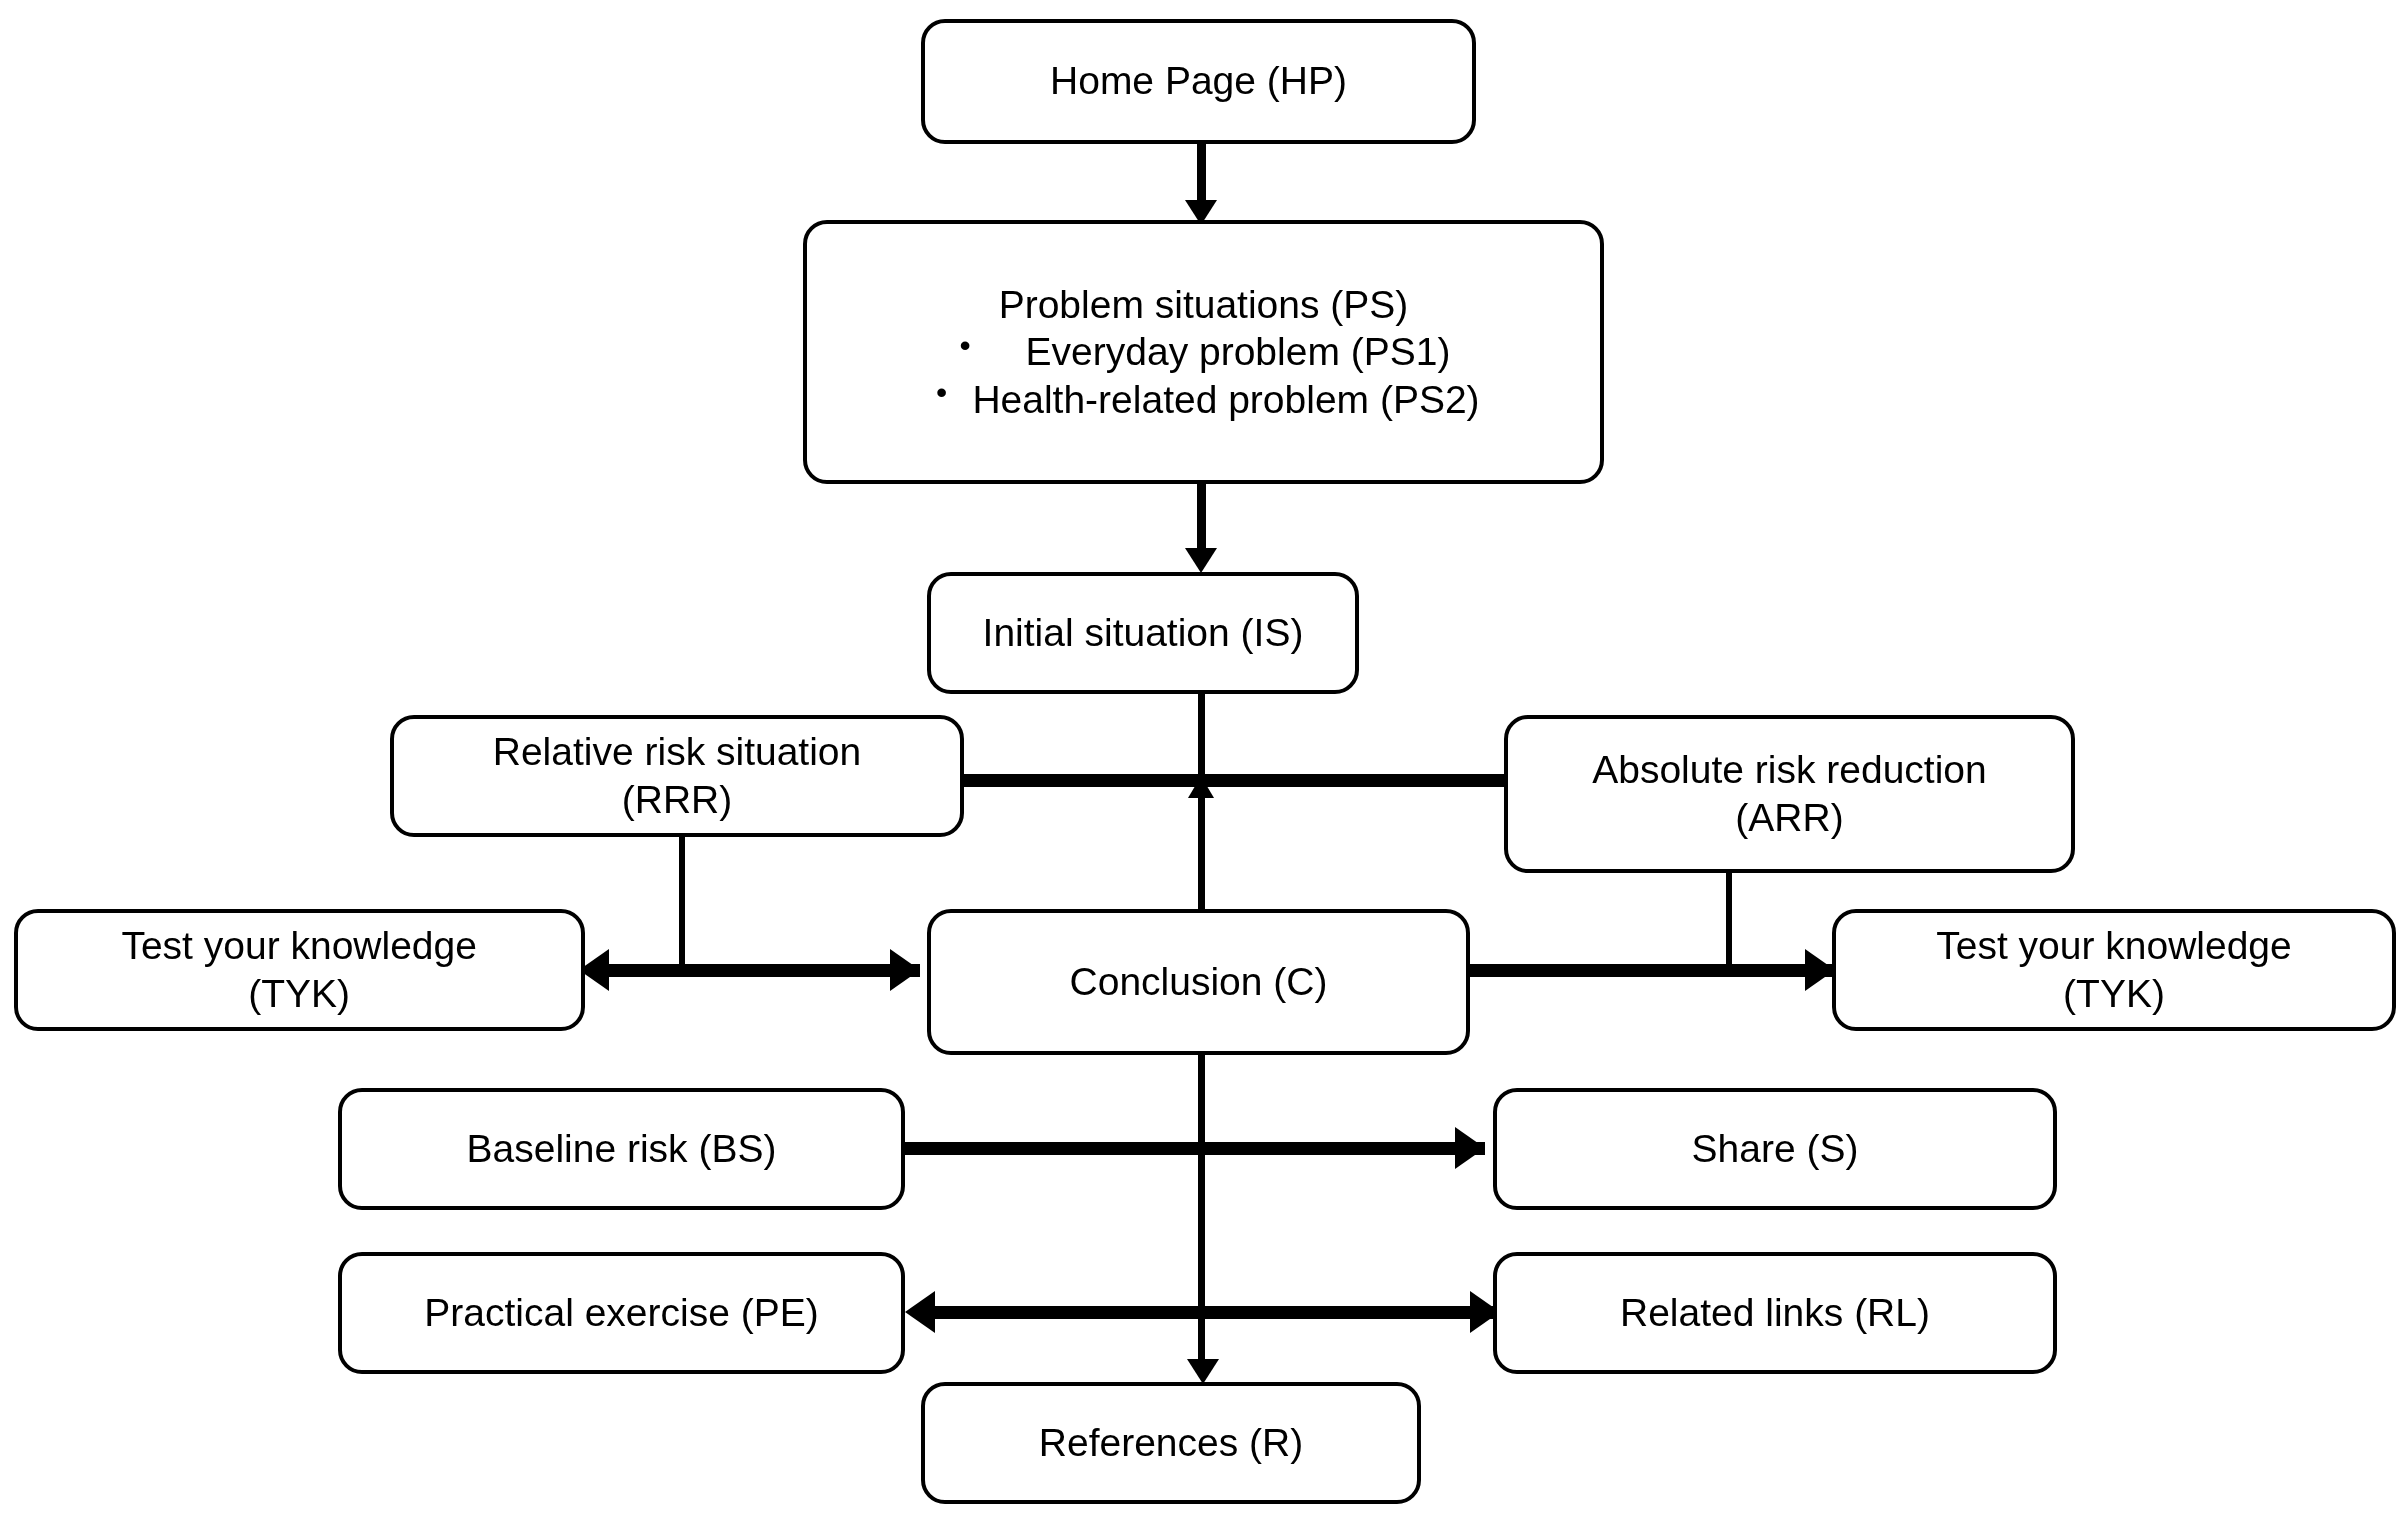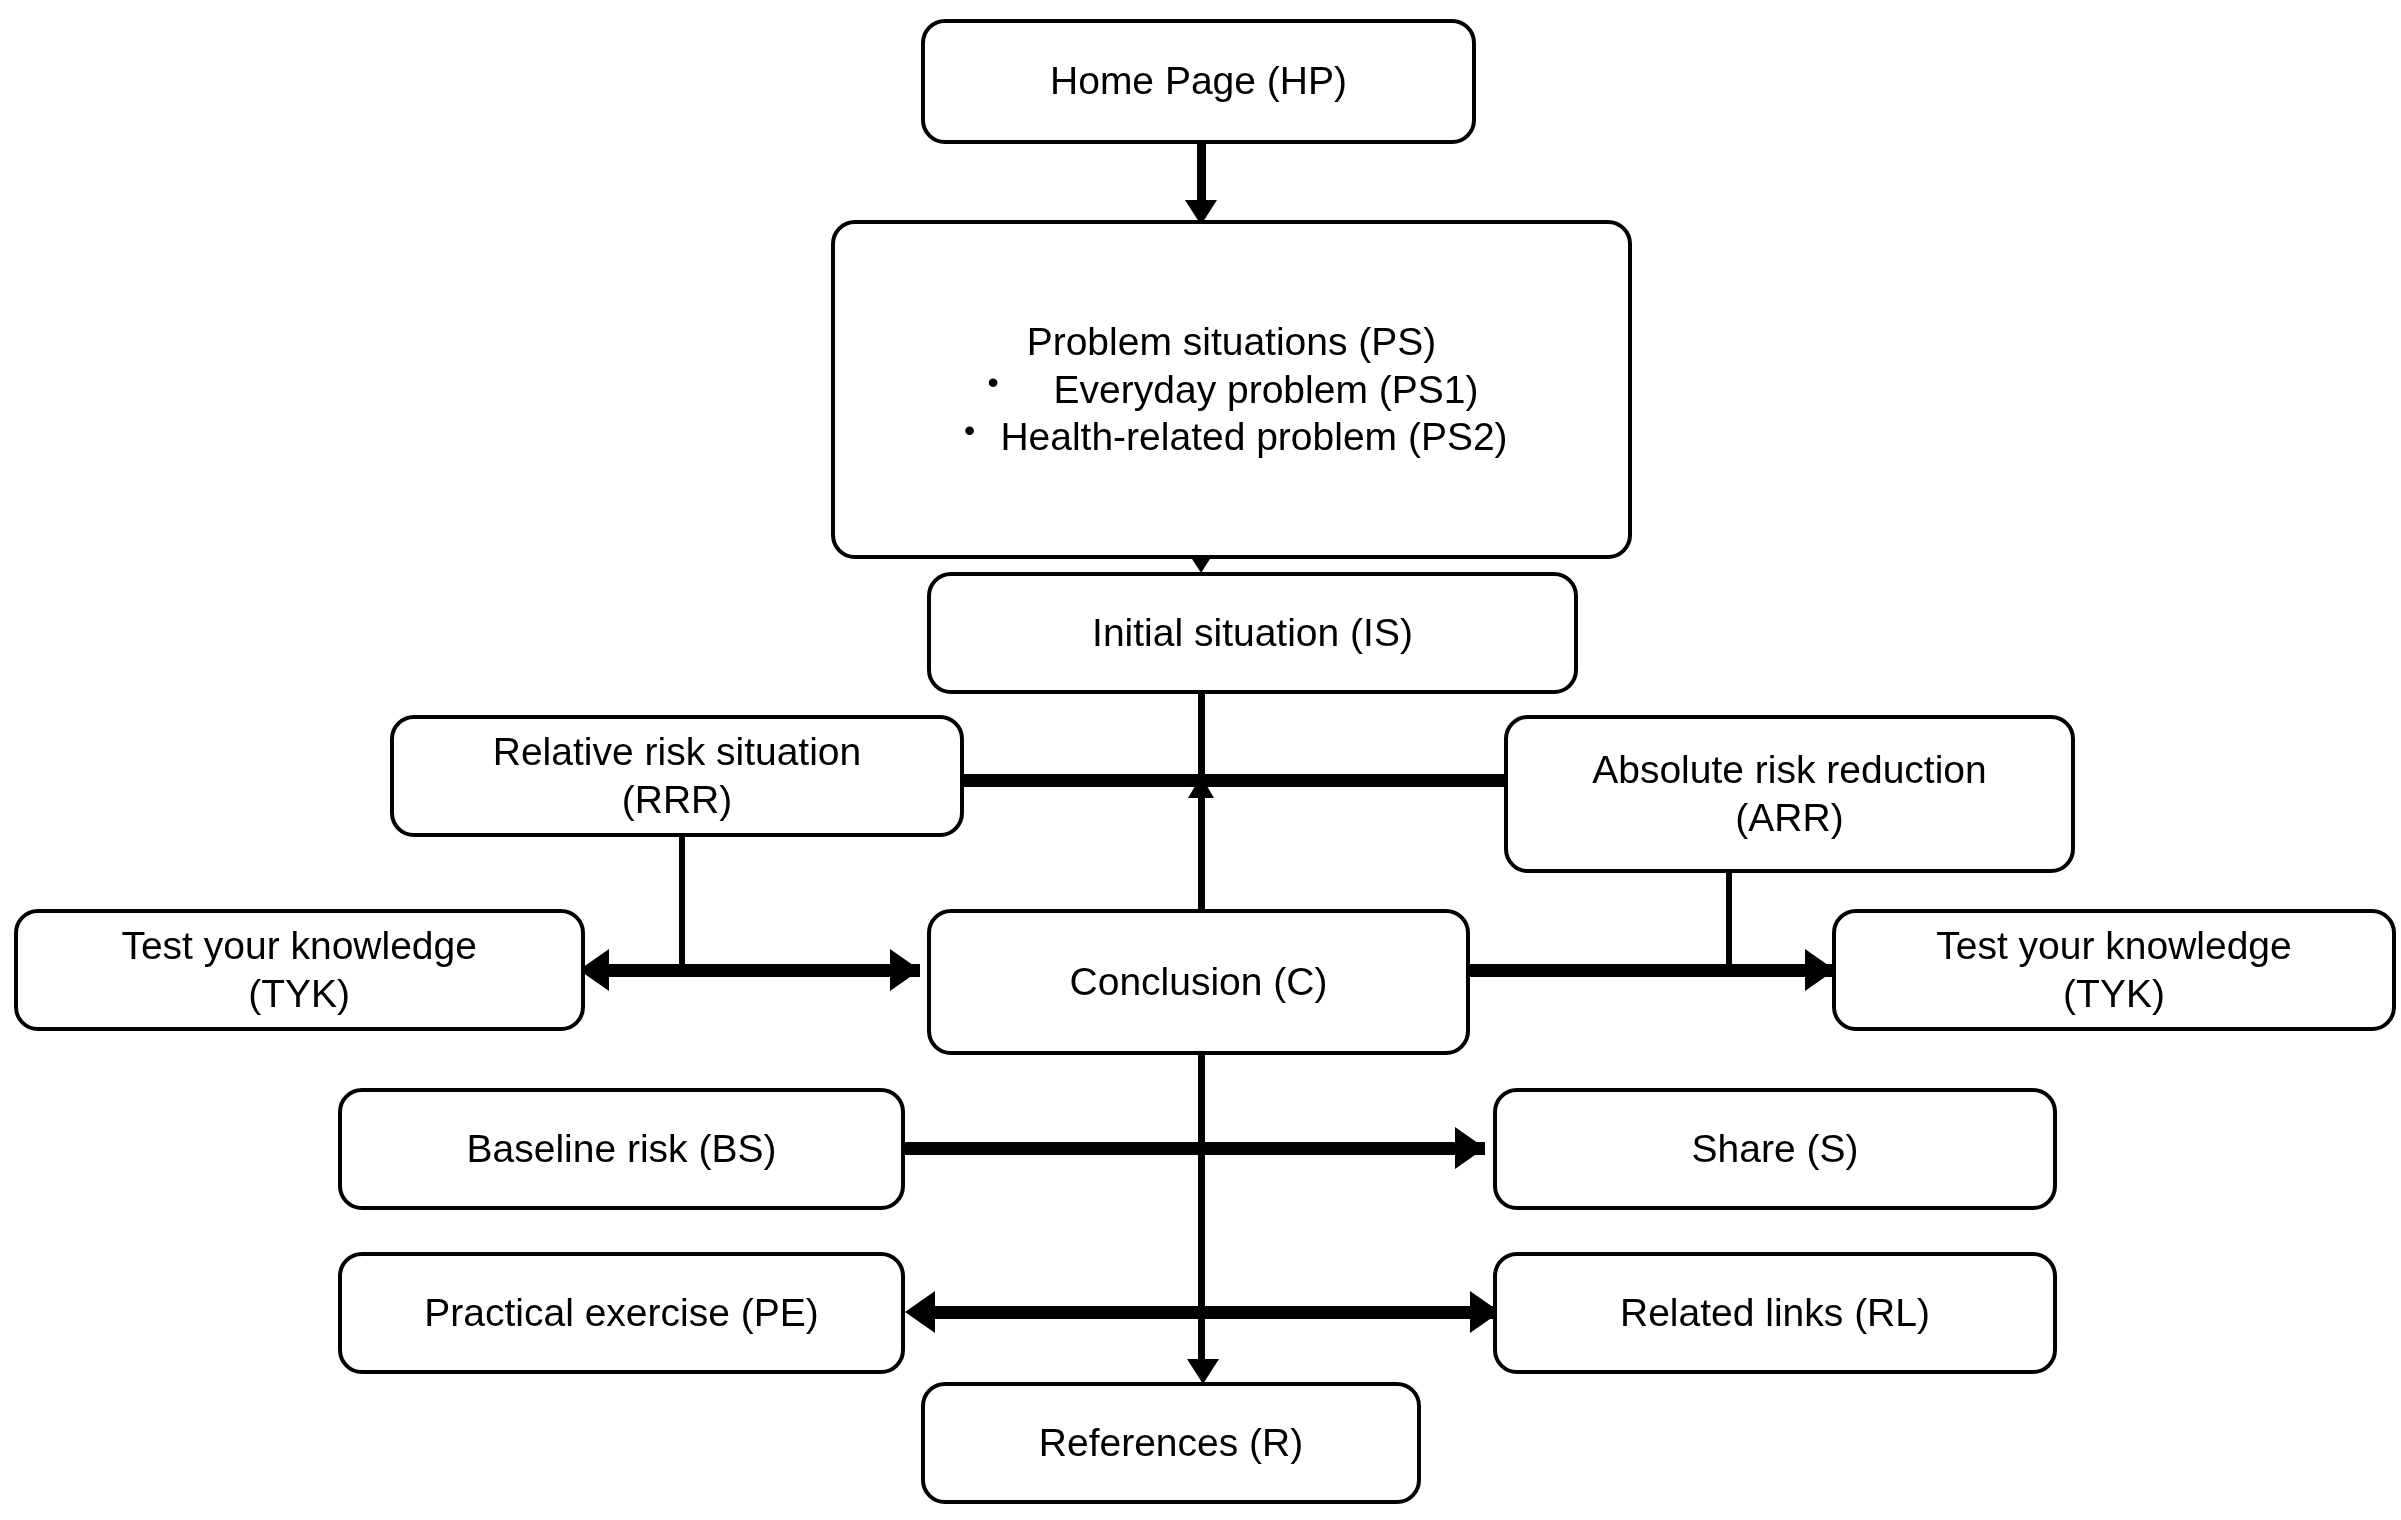--- a/index.html
+++ b/index.html
@@ -139,29 +139,29 @@
   <div class="arrow right" style="left:1455px; top:1127px;"></div>
 
   <div class="hline" style="left:935px; top:1306px; width:564px; height:12.5px;"></div>
   <div class="arrow left" style="left:905px; top:1291px;"></div>
   <div class="arrow right" style="left:1470px; top:1291px;"></div>
 
   <div class="node" style="left:921px; top:18.7px; width:555px; height:125px;">
     <span>Home Page (HP)</span>
   </div>
 
-  <div class="node ps" style="left:803px; top:220px; width:801px; height:339px;margin-left:28px;">
+  <div class="node ps" style="left:803px; top:220px; width:801px; height:264px;">
     <span class="ps-title">Problem situations (PS)</span>
     <ul class="ps-list">
       <li class="indent">Everyday problem (PS1)</li>
       <li>Health-related problem (PS2)</li>
     </ul>
   </div>
 
-  <div class="node" style="left:927px; top:572px; width:651px; height:122px;">
+  <div class="node" style="left:927px; top:572px; width:432px; height:122px;">
     <span>Initial situation (IS)</span>
   </div>
 
   <div class="node" style="left:390px; top:715px; width:574px; height:122px;">
     <span>Relative risk situation</span>
     <span class="line2">(RRR)</span>
   </div>
 
   <div class="node" style="left:1504px; top:715px; width:571px; height:158px;">
     <span>Absolute risk reduction</span>

